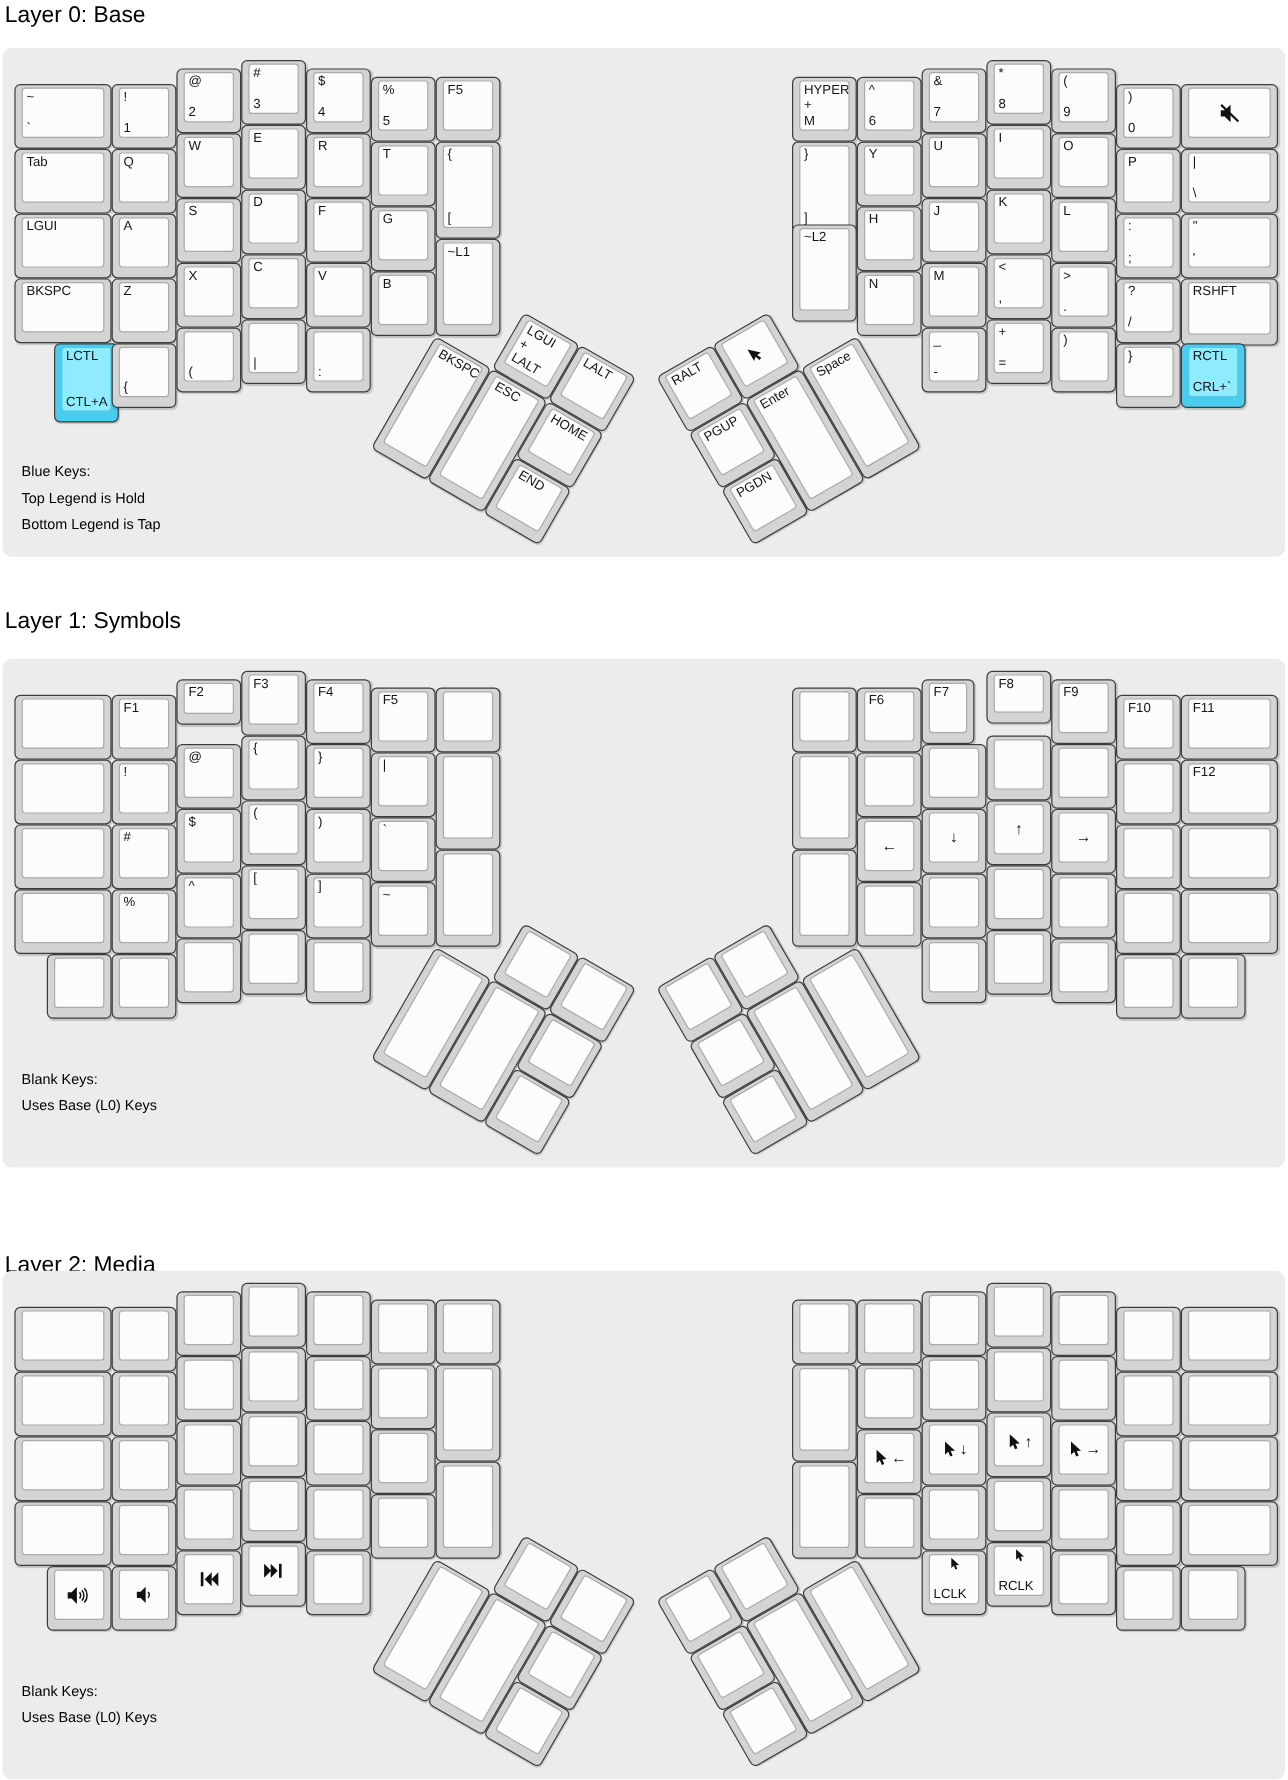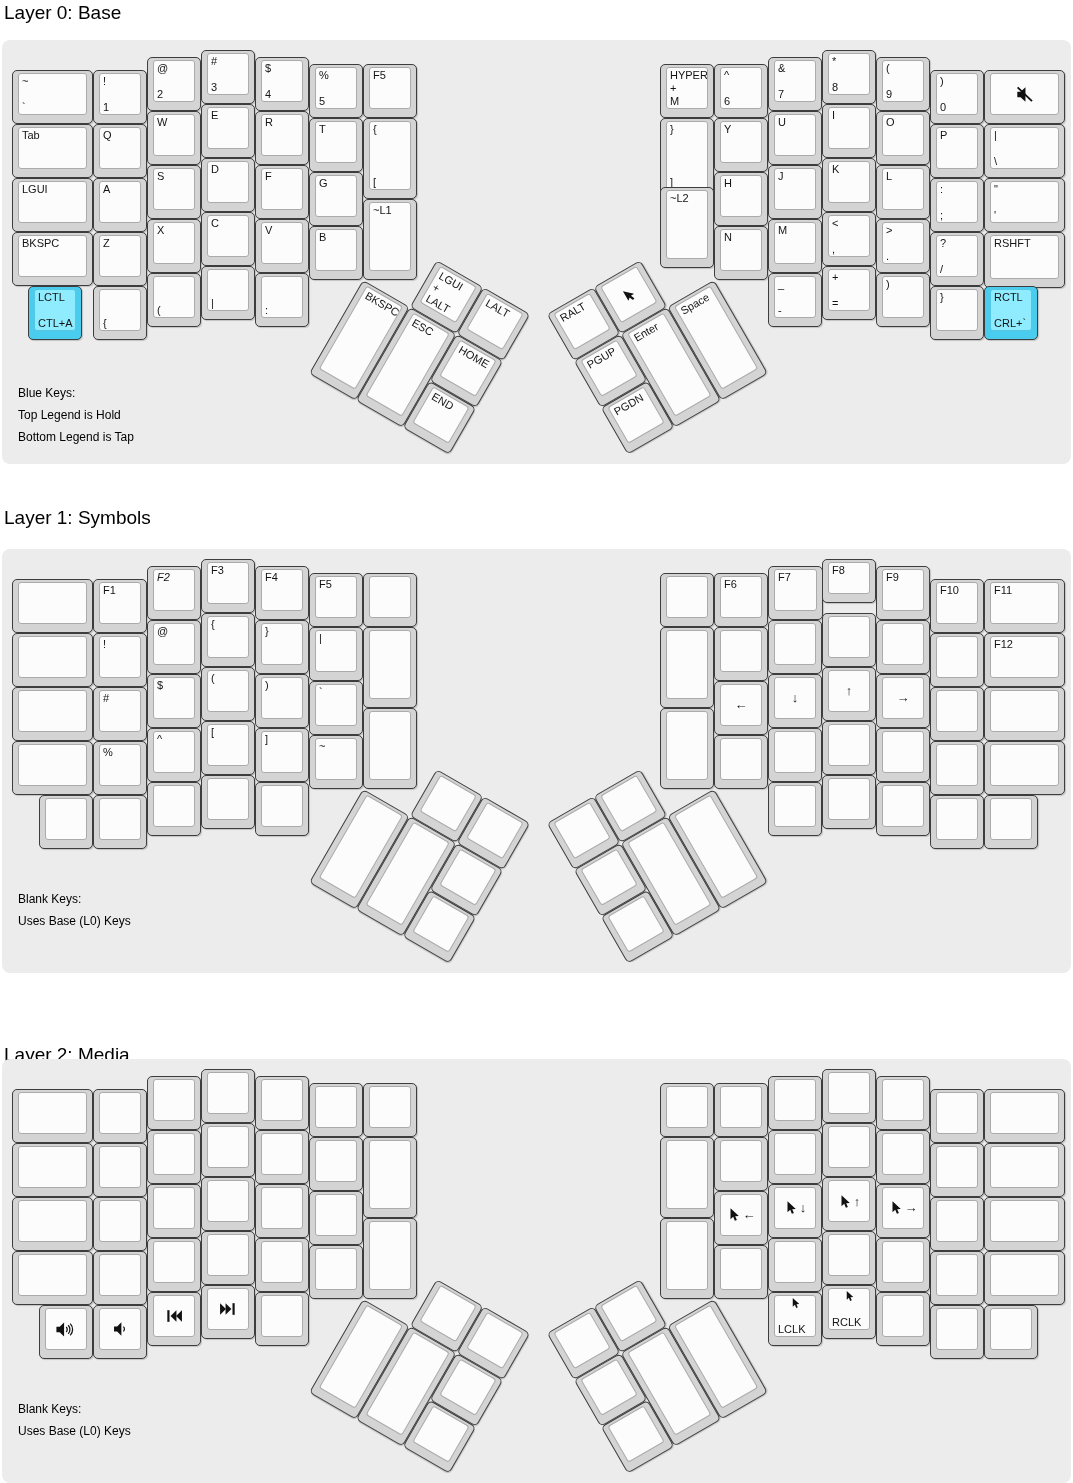--- a/index.html
+++ b/index.html
@@ -255,21 +255,21 @@
           <div class="face between">
             <span class="kl">{</span>
             <span class="kl">[</span>
           </div>
         </div>
         <div class="key" style="left: 351px; top: 148.5px; width: 54px; height: 81px;">
           <div class="face">
             <span class="kl">~L1</span>
           </div>
         </div>
-        <div class="key blue" style="left: 16px; top: 236.25px; width: 54px; height: 54px;">
+        <div class="key blue" style="left: 33px; top: 236.25px; width: 54px; height: 66px;">
           <div class="face between">
             <span class="kl">LCTL</span>
             <span class="kl">CTL+A</span>
           </div>
         </div>
         <div class="key" style="left: 81px; top: 236.25px; width: 54px; height: 54px;">
           <div class="face between">
             <span class="kl"></span>
             <span class="kl">{</span>
           </div>
@@ -549,21 +549,21 @@
         <div class="key" style="left: 81px; top: 128.25px; width: 54px; height: 54px;">
           <div class="face">
             <span class="kl">#</span>
           </div>
         </div>
         <div class="key" style="left: 81px; top: 182.25px; width: 54px; height: 54px;">
           <div class="face">
             <span class="kl">%</span>
           </div>
         </div>
-        <div class="key" style="left: 135px; top: 6.75px; width: 54px; height: 54px; font-style: italic;">
+        <div class="key" style="left: 135px; top: 6.75px; width: 54px; height: 38px;">
           <div class="face">
             <span class="kl">F2</span>
           </div>
         </div>
         <div class="key" style="left: 135px; top: 60.75px; width: 54px; height: 54px;">
           <div class="face">
             <span class="kl">@</span>
           </div>
         </div>
         <div class="key" style="left: 135px; top: 114.75px; width: 54px; height: 54px;">
@@ -678,21 +678,21 @@
           <div class="face"></div>
         </div>
         <div class="key" style="left: 702px; top: 121.5px; width: 54px; height: 54px;">
           <div class="face centered">
             <span class="kl">←</span>
           </div>
         </div>
         <div class="key" style="left: 702px; top: 175.5px; width: 54px; height: 54px;">
           <div class="face"></div>
         </div>
-        <div class="key" style="left: 756px; top: 6.75px; width: 55px; height: 54px;">
+        <div class="key" style="left: 756px; top: 6.75px; width: 44px; height: 54px;">
           <div class="face">
             <span class="kl">F7</span>
           </div>
         </div>
         <div class="key" style="left: 756px; top: 60.75px; width: 54px; height: 54px;">
           <div class="face"></div>
         </div>
         <div class="key" style="left: 756px; top: 114.75px; width: 54px; height: 54px;">
           <div class="face centered">
             <span class="kl">↓</span>

